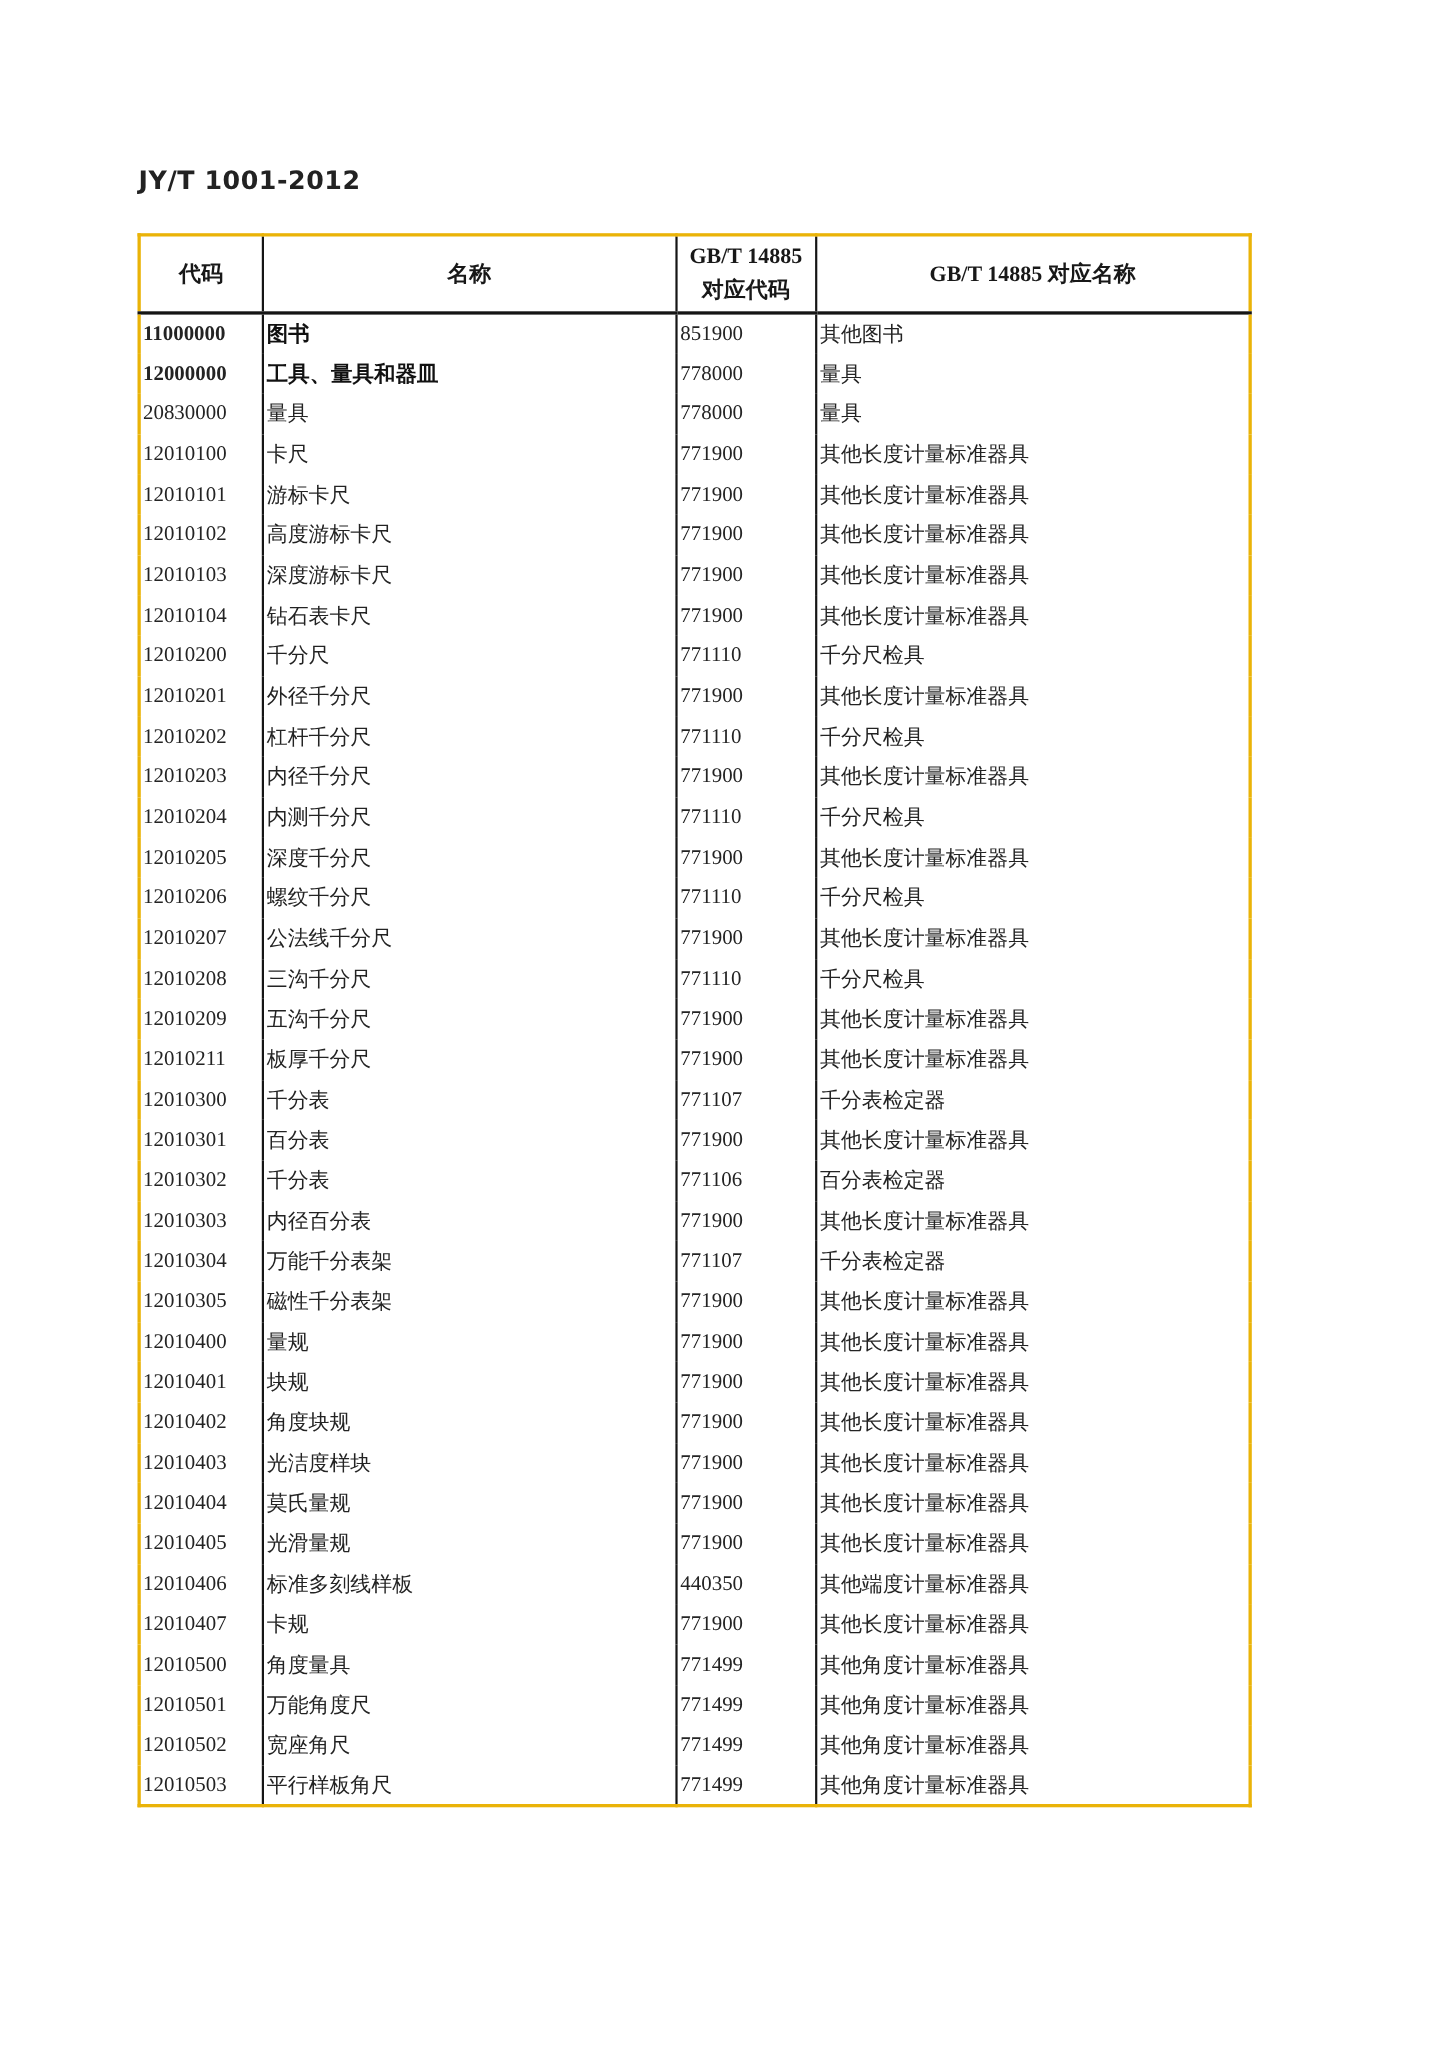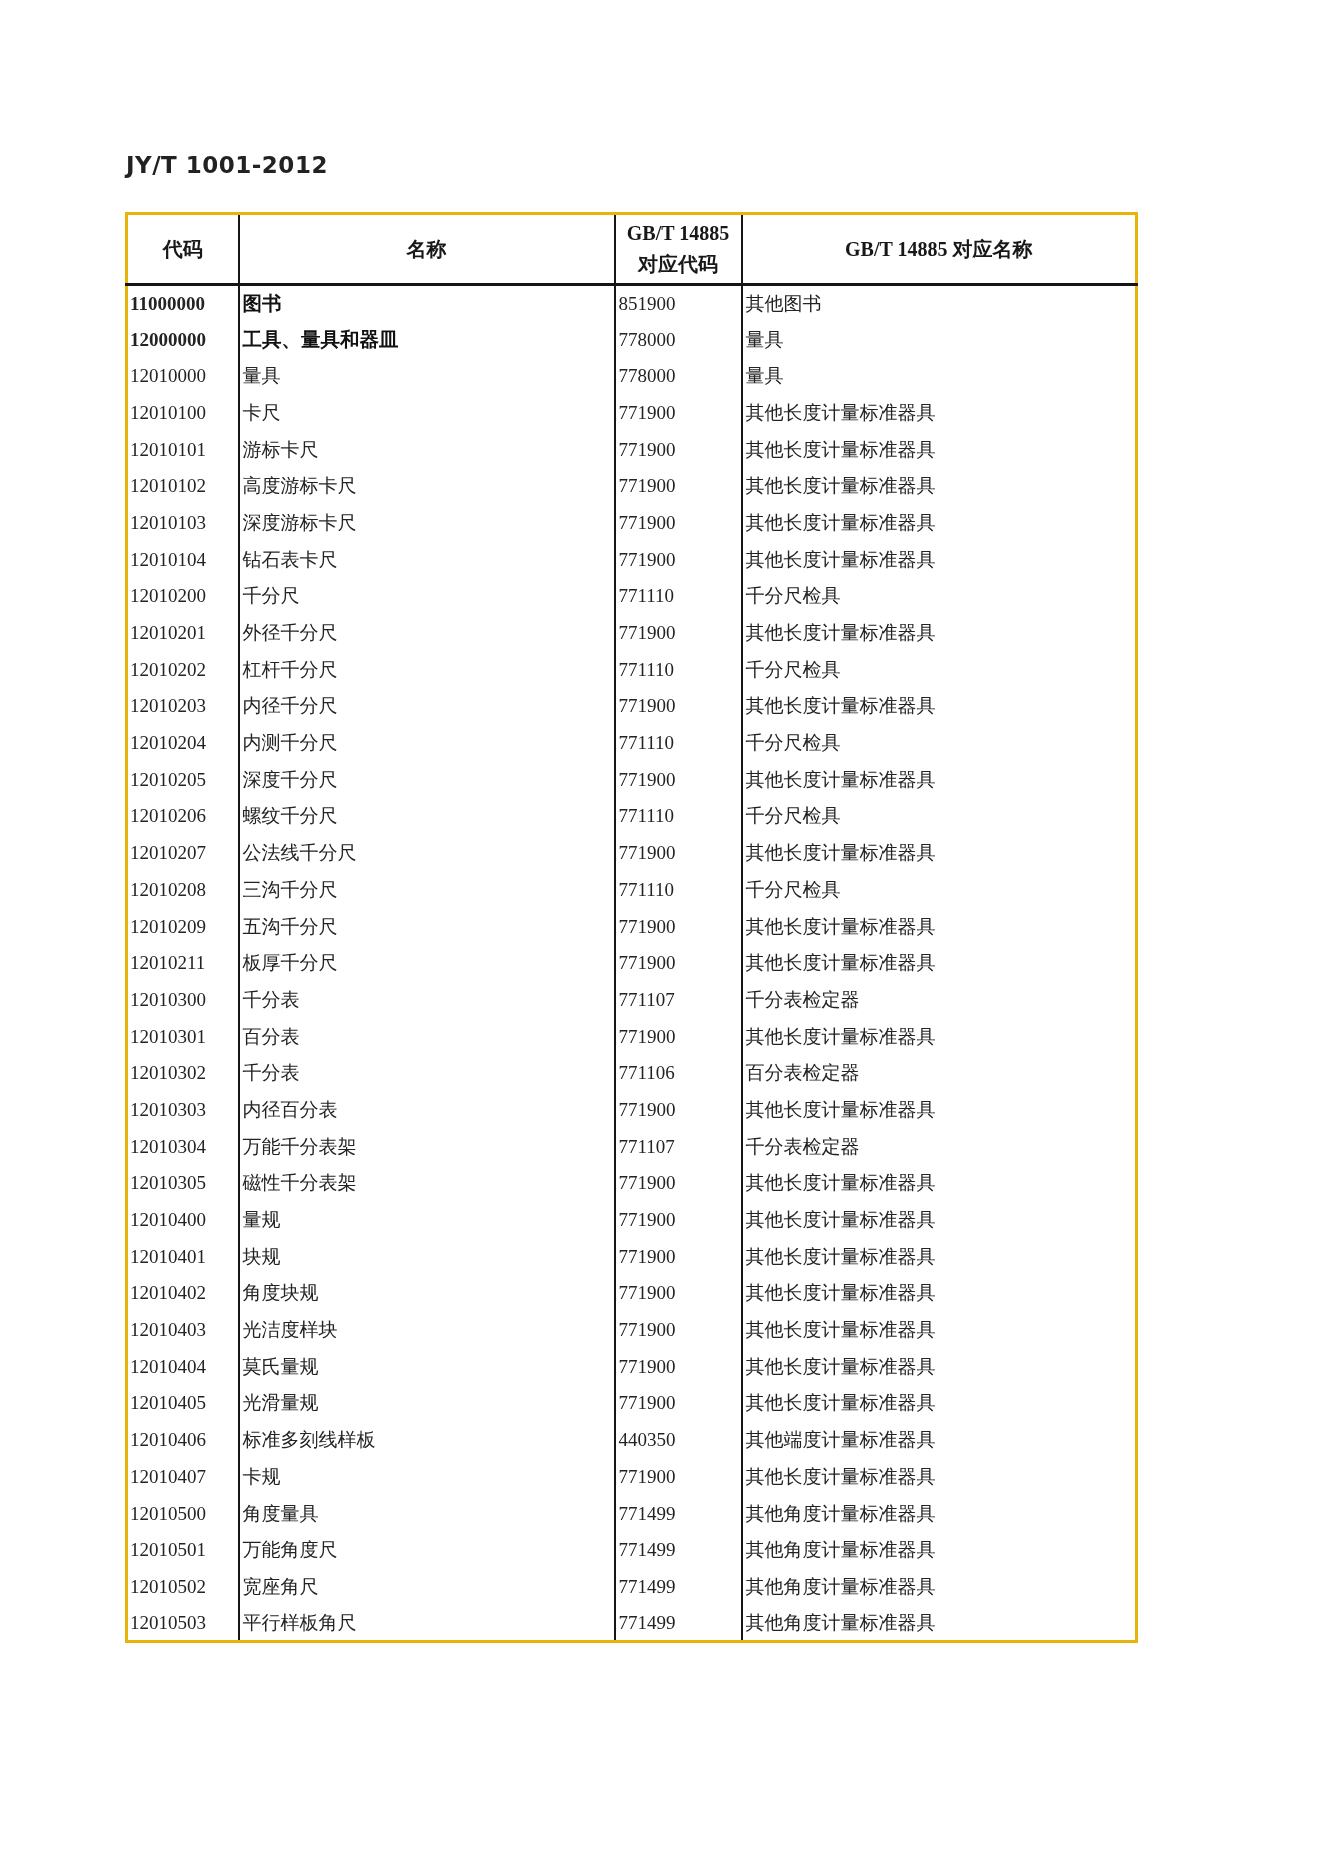--- a/index.html
+++ b/index.html
@@ -93,21 +93,21 @@
       <td class="cell-gbt-code">851900</td>
       <td class="cell-gbt-name">其他图书</td>
     </tr>
         <tr class="bold-row">
       <td class="cell-code">12000000</td>
       <td class="cell-name">工具、量具和器皿</td>
       <td class="cell-gbt-code">778000</td>
       <td class="cell-gbt-name">量具</td>
     </tr>
         <tr>
-      <td class="cell-code">12010000</td>
+      <td class="cell-code">20830000</td>
       <td class="cell-name">量具</td>
       <td class="cell-gbt-code">778000</td>
       <td class="cell-gbt-name">量具</td>
     </tr>
         <tr>
       <td class="cell-code">12010100</td>
       <td class="cell-name">卡尺</td>
       <td class="cell-gbt-code">771900</td>
       <td class="cell-gbt-name">其他长度计量标准器具</td>
     </tr>

